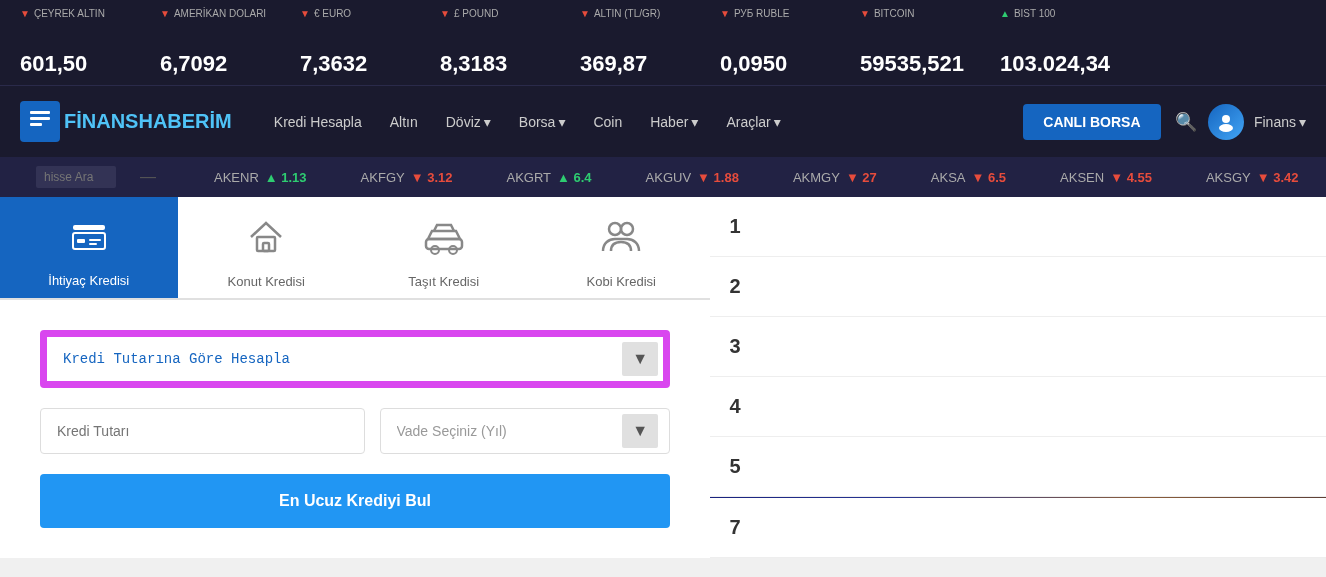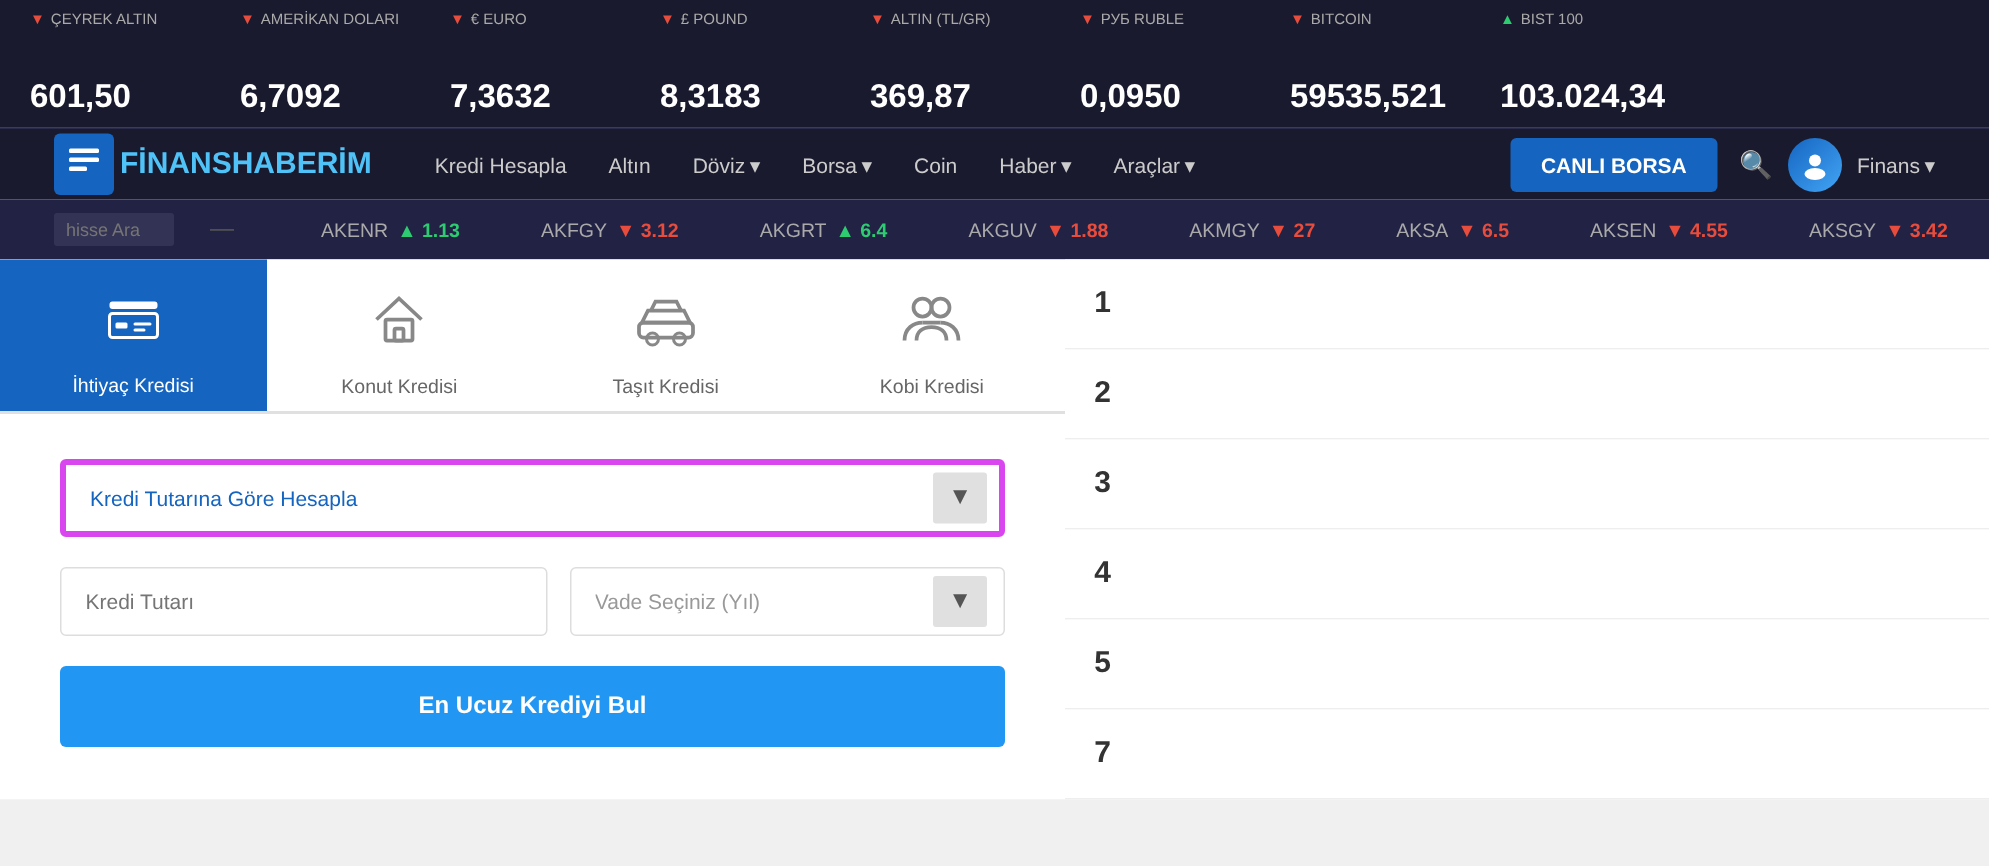--- a/index.html
+++ b/index.html
@@ -19,22 +19,22 @@
     .ticker-label { font-size: 10px; color: #aaa; display: flex; align-items: center; gap: 4px; }
     .ticker-value { font-size: 22px; font-weight: bold; color: white; margin-top: 32px; }
     .arrow-down { color: #e74c3c; font-size: 10px; }
     .arrow-up { color: #2ecc71; font-size: 10px; }
 
     
     .navbar {
       background: #1a1a2e;
       display: flex;
       align-items: center;
-      padding: 0 36px;
-      height: 48px;
+      padding: 0 20px;
+      height: 72px;
       border-top: 1px solid #2a2a4a;
     }
     .logo {
       display: flex;
       align-items: center;
       margin-right: 30px;
     }
     .logo-icon {
       background: #1565c0;
       color: white;
@@ -145,27 +145,28 @@
     .credit-form {
       padding: 30px 40px;
     }
     .form-select-wrapper {
       position: relative;
       margin-bottom: 20px;
     }
     .form-select {
       width: 100%;
       padding: 14px 16px;
-      border: 4px solid #d946ef;
+      border: 7px solid #d946ef;
       border-radius: 4px;
       font-size: 14px;
       color: #1565c0;
       appearance: none;
       cursor: pointer;
       background: white;
+      font-family: Liberation Mono, monospace;
     }
     .form-select-arrow {
       position: absolute;
       right: 12px;
       top: 50%;
       transform: translateY(-50%);
       background: #e0e0e0;
       padding: 8px 10px;
       border-radius: 2px;
       color: #555;

